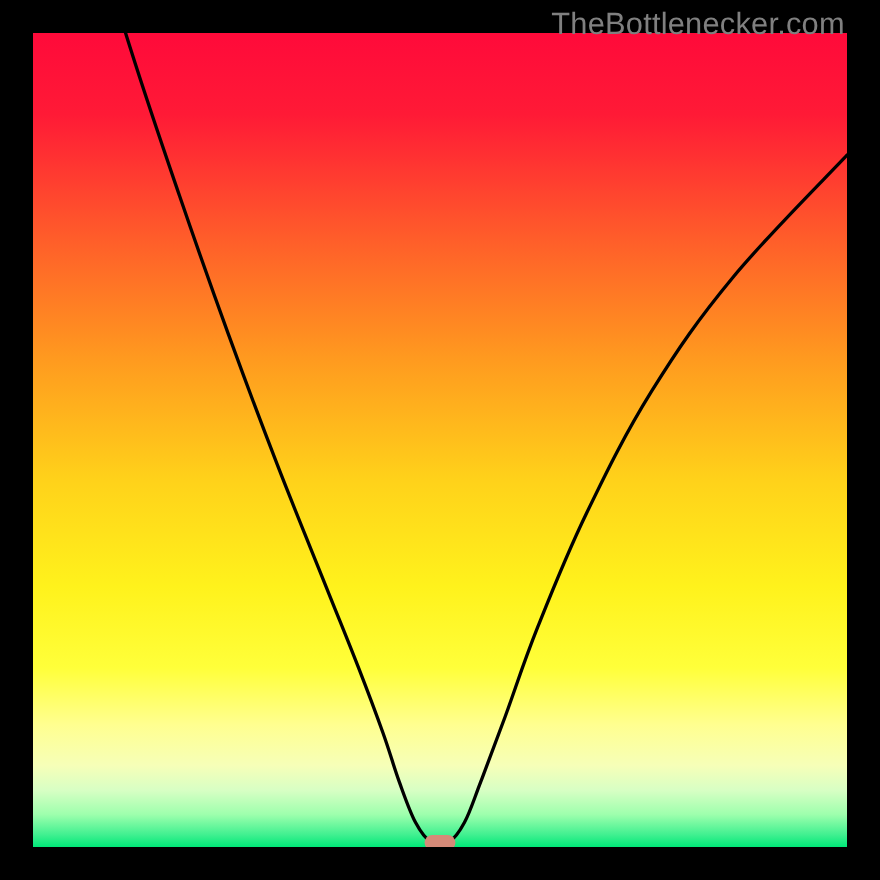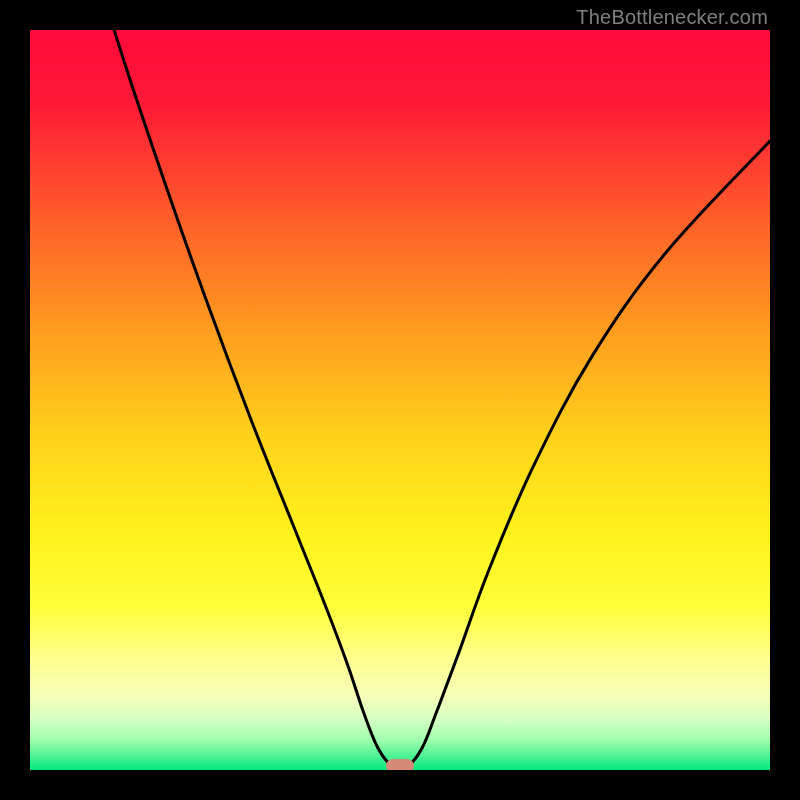--- a/index.html
+++ b/index.html
@@ -30,21 +30,21 @@
     top: 0;
     width: 100%;
     height: 100%;
   }
   .watermark {
     position: absolute;
     top: 6px;
     right: 32px;
     color: #808080;
     font-family: Arial, Helvetica, sans-serif;
-    font-size: 20px;
+    font-size: 28px;
     letter-spacing: 0.2px;
     font-weight: 500;
   }
   .curve-svg {
     position: absolute;
     left: 0;
     top: 0;
     width: 100%;
     height: 100%;
   }

